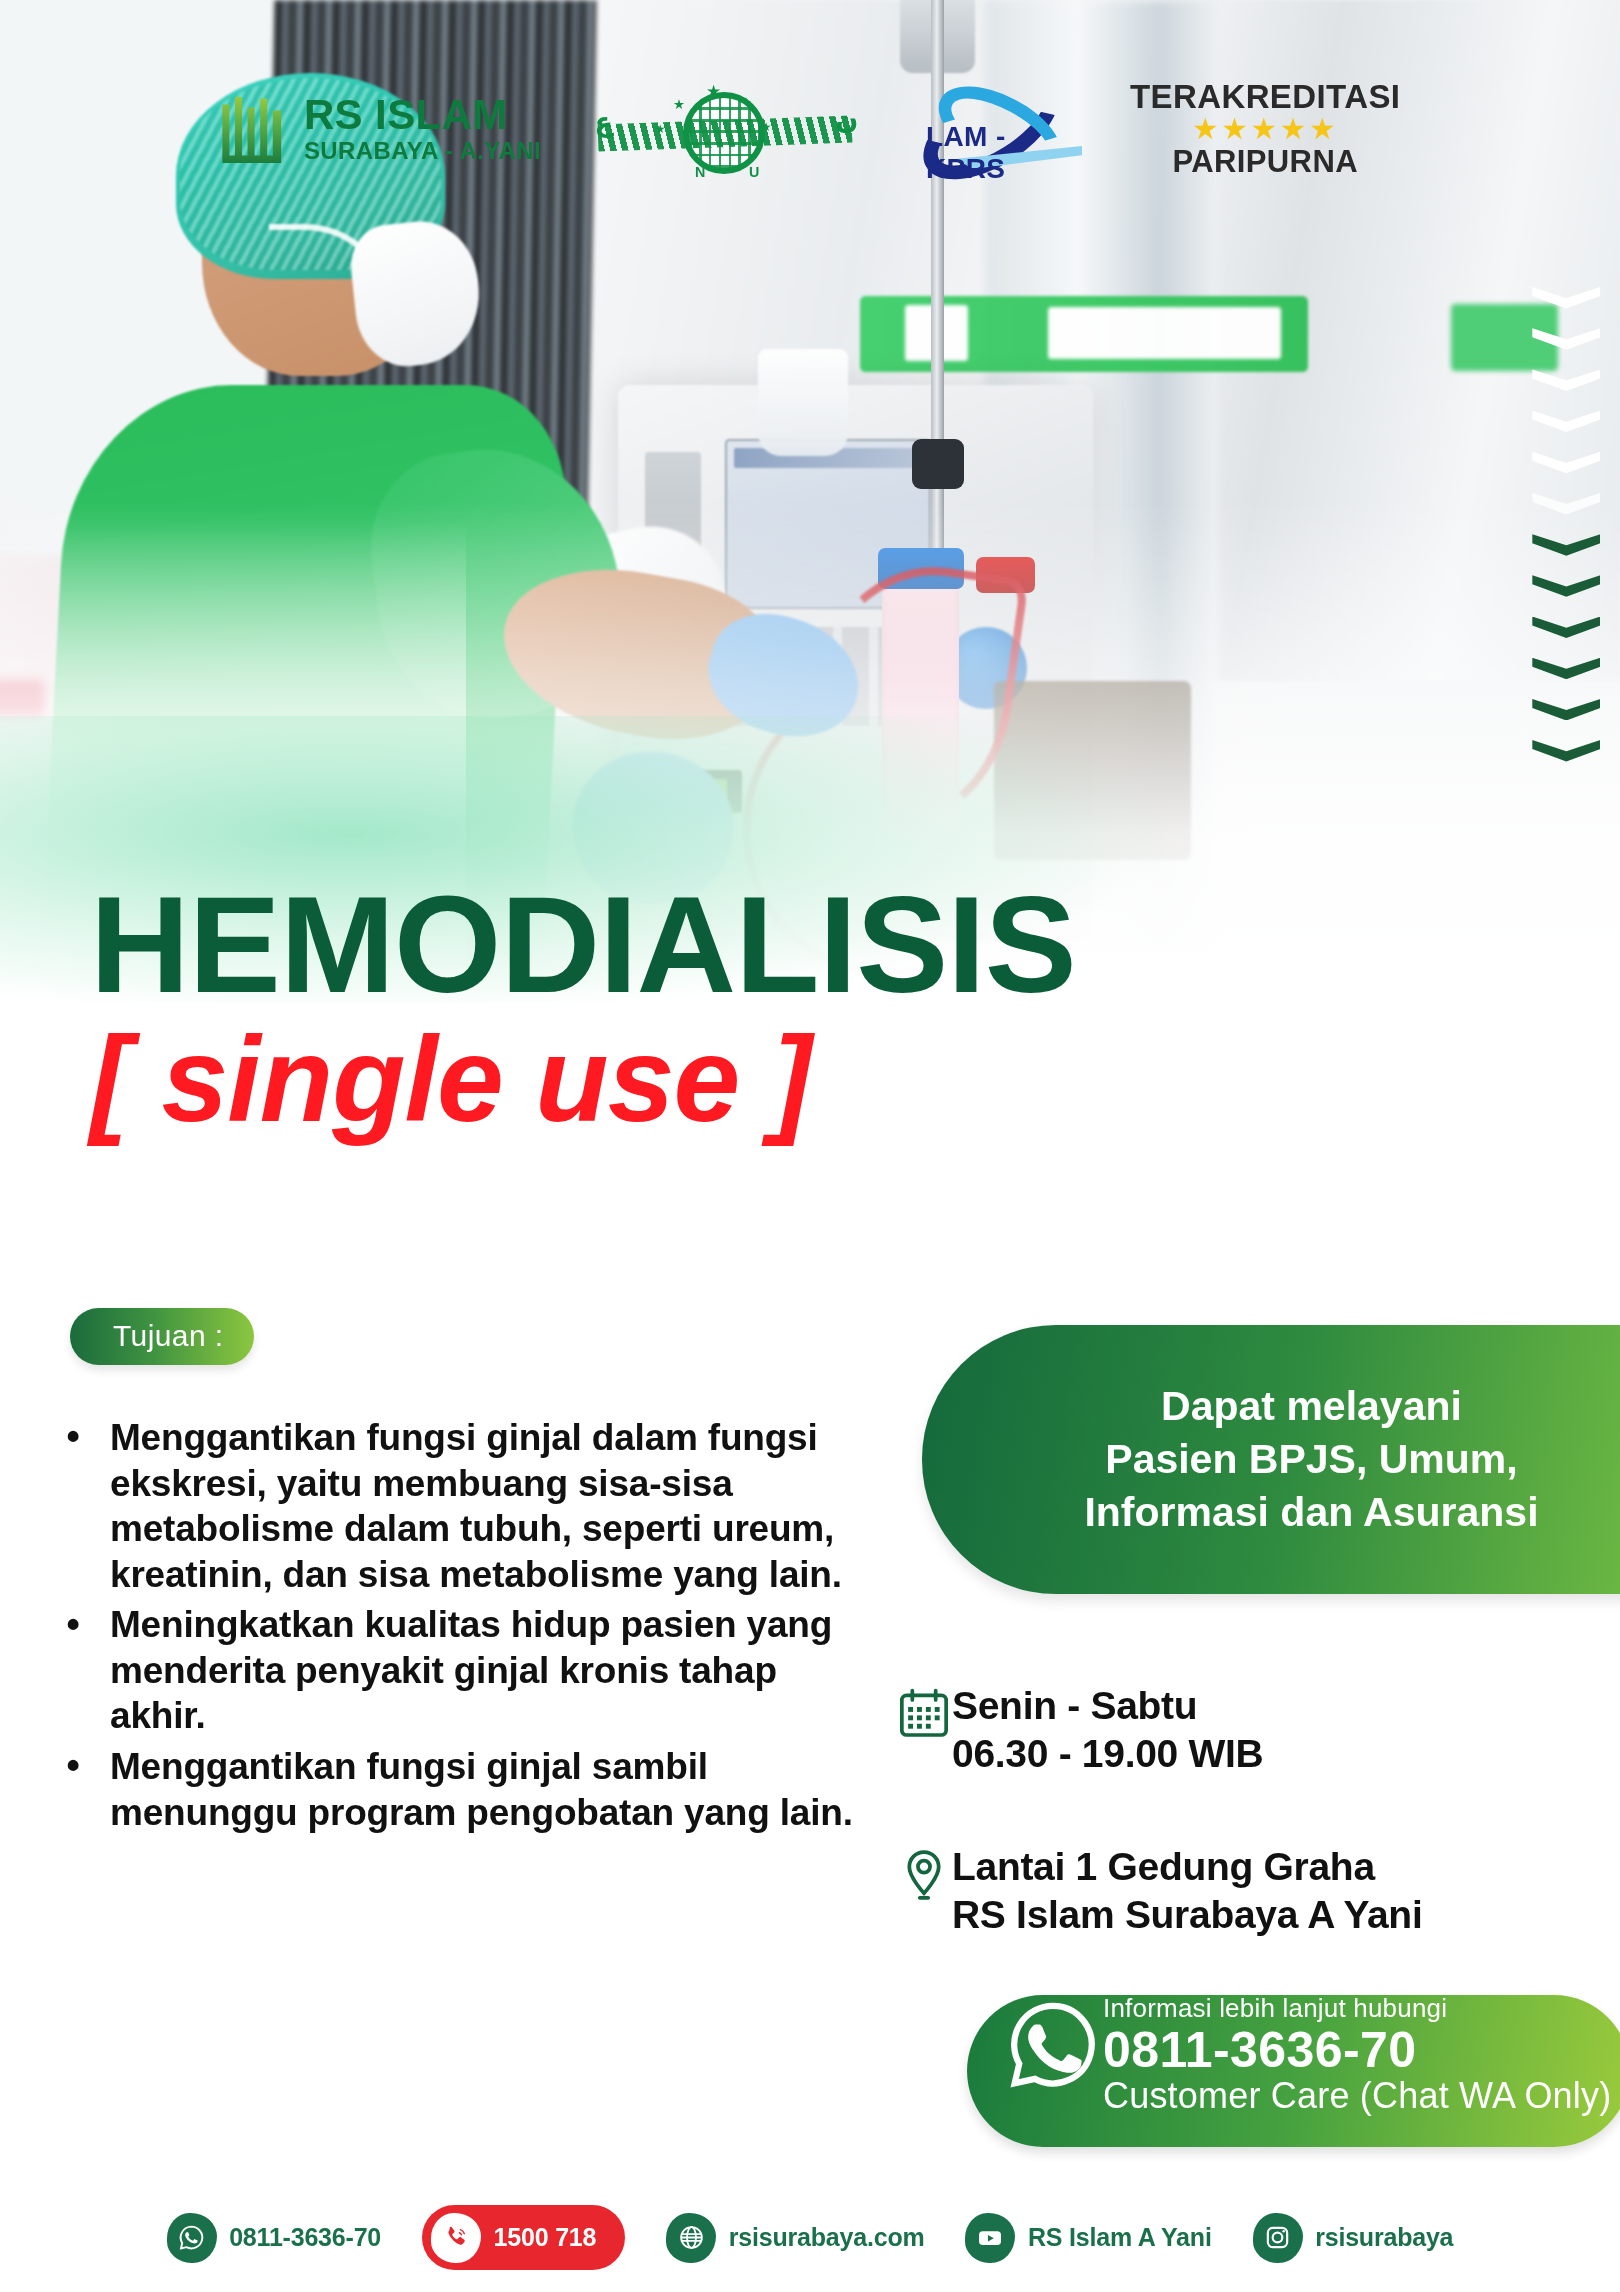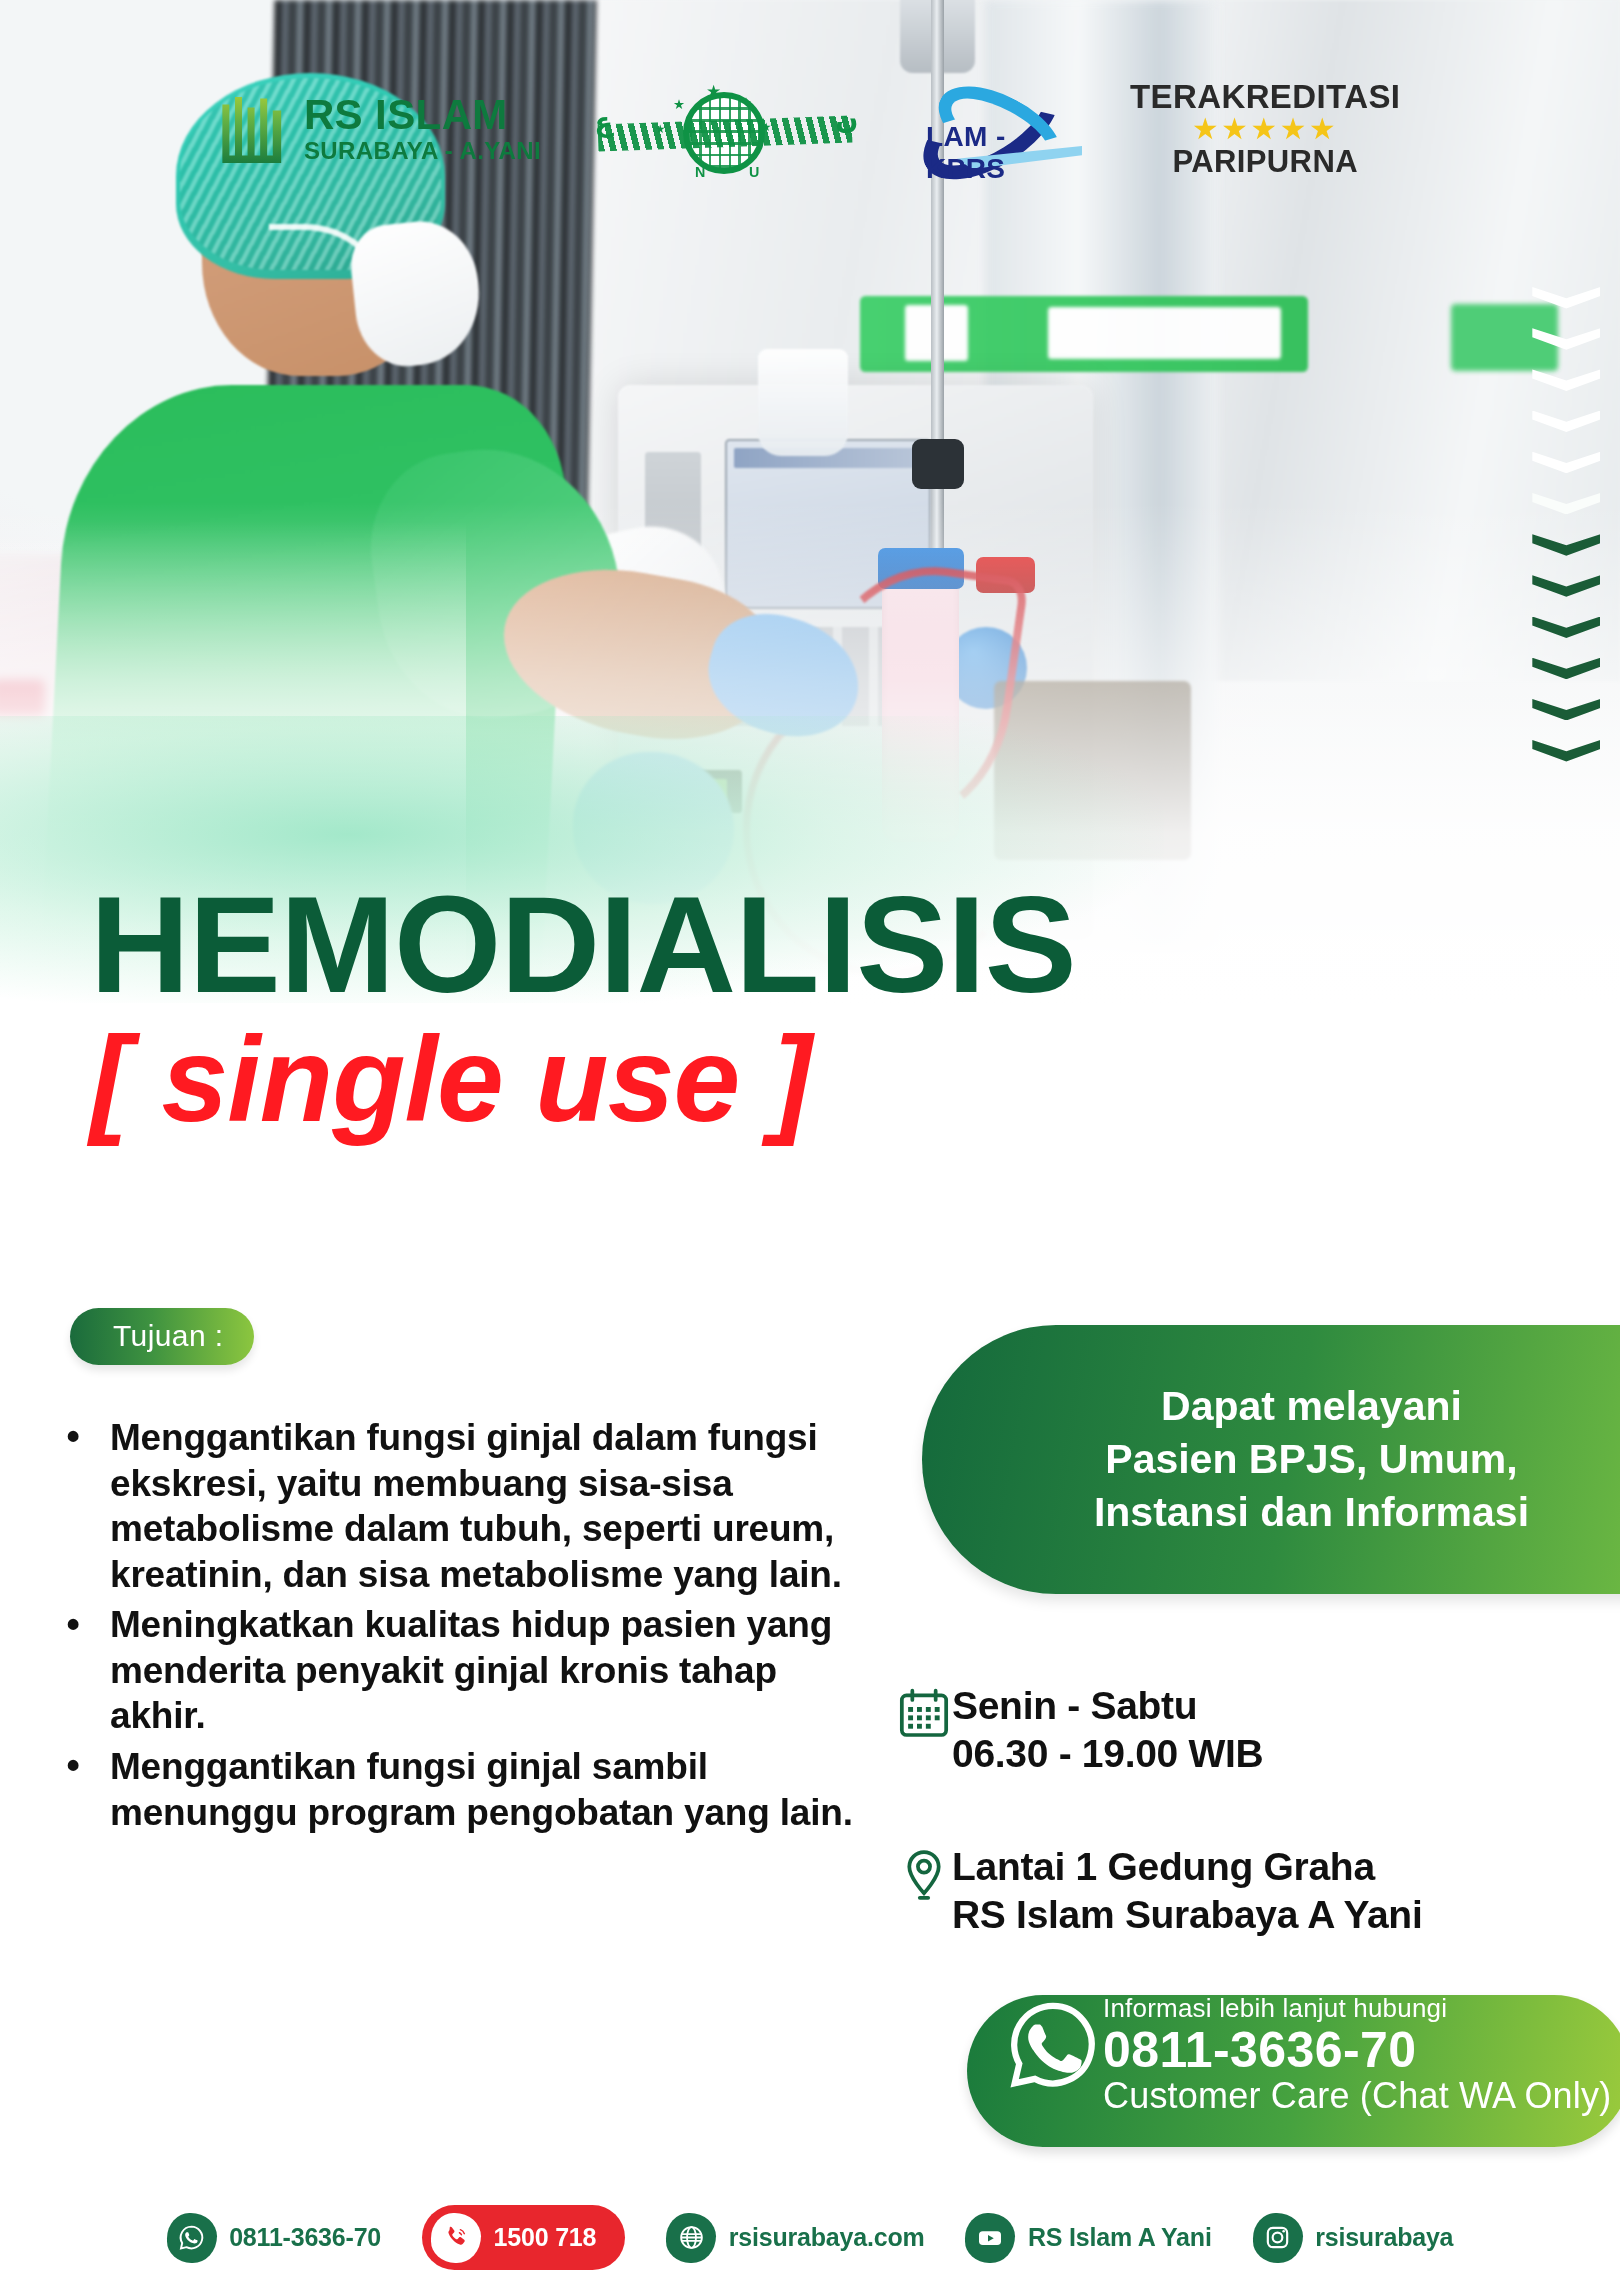--- a/index.html
+++ b/index.html
@@ -543,21 +543,21 @@
 
   <ul class="bullets">
     <li>Menggantikan fungsi ginjal dalam fungsi ekskresi, yaitu membuang sisa-sisa metabolisme dalam tubuh, seperti ureum, kreatinin, dan sisa metabolisme yang lain.</li>
     <li>Meningkatkan kualitas hidup pasien yang menderita penyakit ginjal kronis tahap akhir.</li>
     <li>Menggantikan fungsi ginjal sambil menunggu program pengobatan yang lain.</li>
   </ul>
 
   <div class="serve-box">
     <div>Dapat melayani</div>
     <div>Pasien BPJS, Umum,</div>
-    <div>Instansi dan Informasi</div>
+    <div>Informasi dan Asuransi</div>
   </div>
 
   <div class="info-row" id="schedule-row">
     <svg class="ico" viewBox="0 0 24 24" fill="none" stroke="#14663f" stroke-width="1.6">
       <rect x="2.5" y="4" width="19" height="17" rx="2"></rect>
       <path d="M7 2v4M17 2v4" stroke-linecap="round"></path>
       <g fill="#14663f" stroke="none">
         <rect x="5.2" y="9" width="2.1" height="2.1"></rect>
           <rect x="9" y="9" width="2.1" height="2.1"></rect>
         <rect x="12.8" y="9" width="2.1" height="2.1"></rect>

